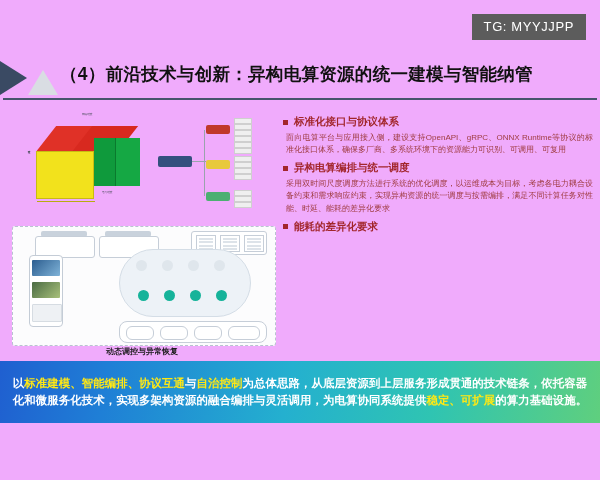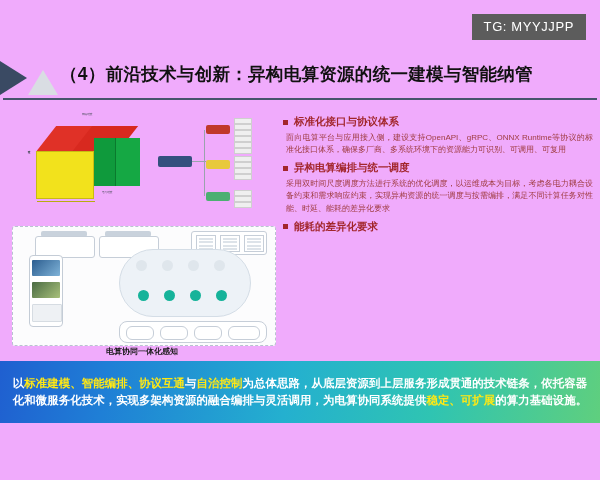--- a/index.html
+++ b/index.html
@@ -257,21 +257,21 @@
       </div>
 
       <div class="arch-box" style="left:106px;top:94px;width:146px;height:20px;border-radius:8px;">
         <div class="arch-box" style="left:6px;top:4px;width:26px;height:12px;border-radius:6px;"></div>
         <div class="arch-box" style="left:40px;top:4px;width:26px;height:12px;border-radius:6px;"></div>
         <div class="arch-box" style="left:74px;top:4px;width:26px;height:12px;border-radius:6px;"></div>
         <div class="arch-box" style="left:108px;top:4px;width:30px;height:12px;border-radius:6px;"></div>
       </div>
     </div>
 
-    <div class="arch-cap">电算协同一体化感知</div>
+    <div class="arch-cap">动态调控与异常恢复</div>
   </div>
 
   <div class="text-col">
 
     <div class="sec">
     </div>
 
     <div class="sec">
       <div class="sec-h">
         <span class="sq"></span>

